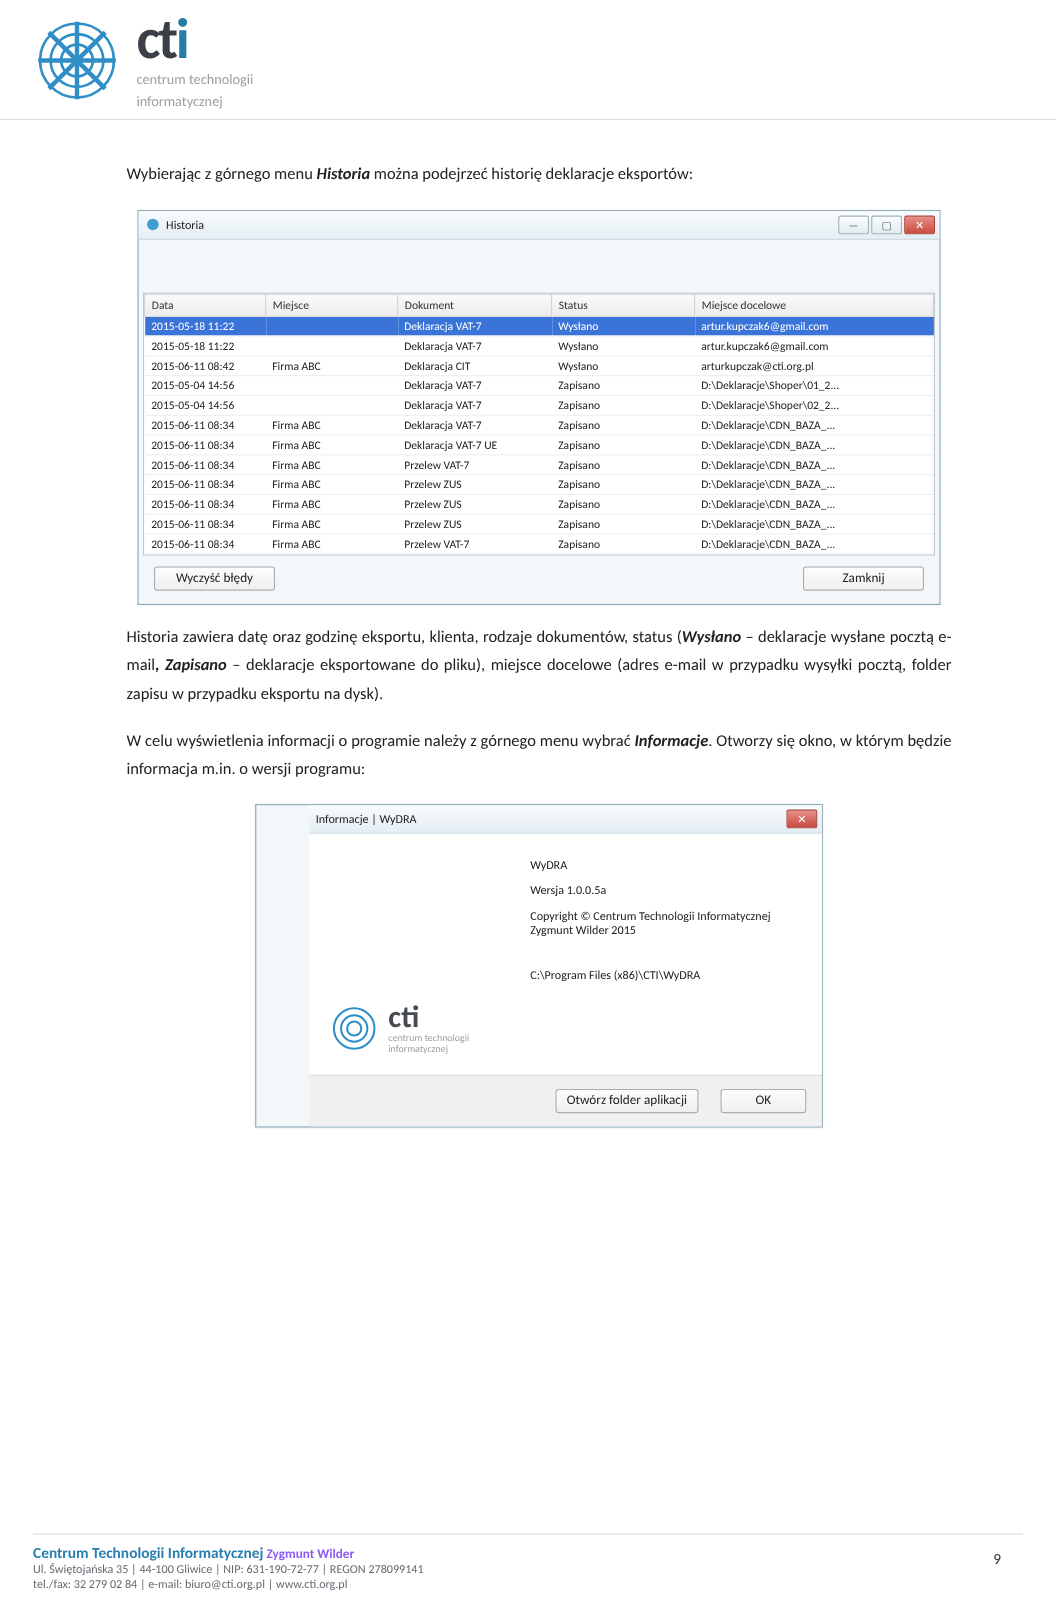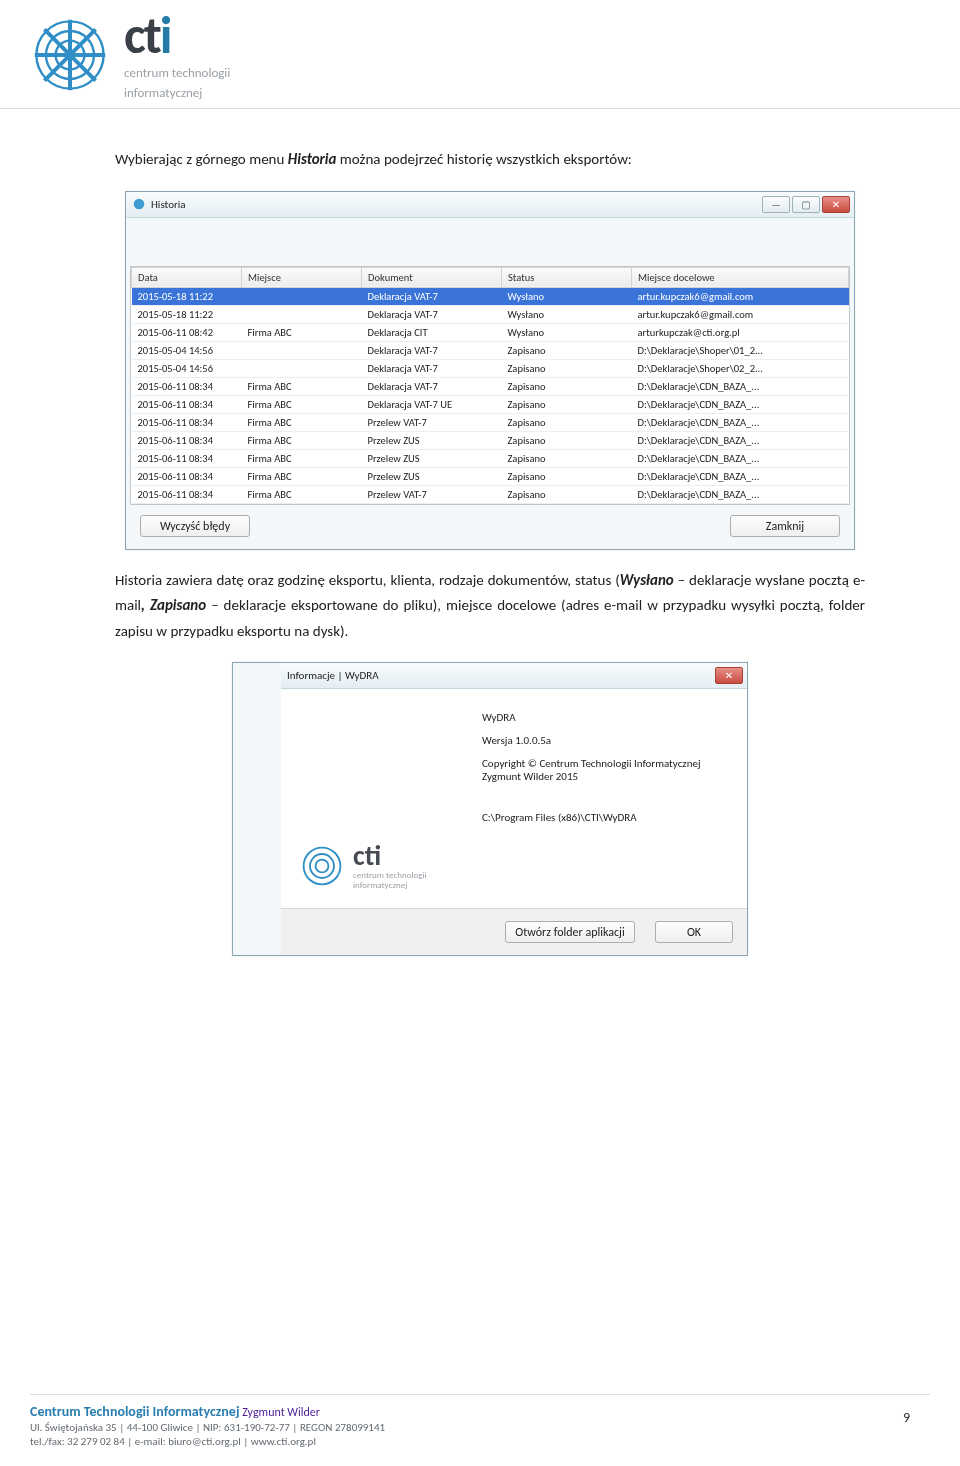--- a/index.html
+++ b/index.html
@@ -155,21 +155,21 @@
     position: absolute;
     left: 30px; right: 30px; bottom: 18px;
     border-top: 1px solid #dcdcdc;
     padding-top: 8px;
     font-size: 12px;
     color: #646b72;
   }
   .page-footer .company {
     color: #2a7fb0; font-weight: bold; font-size: 14px;
   }
-  .page-footer .owner { color: #4c1d95; font-weight: normal; }
+  .page-footer .owner { color: #8b5cf6; font-weight: bold; }
   .page-footer .line2 { font-size: 11px; }
   .page-num {
     position: absolute; right: 50px; bottom: 40px; font-size: 14px; color: #333;
   }
 </style>
 </head>
 <body>
 
 <div class="page-header">
   <svg class="logo-swirl" viewBox="0 0 100 100">
@@ -189,21 +189,21 @@
     <div class="cti-word">ct<span class="dot">i</span></div>
     <div class="cti-sub">centrum technologii</div>
     <div class="cti-sub">informatycznej</div>
   </div>
 </div>
 
 <div class="content">
 
 
   <p class="body">
-    <span>Wybierając z górnego menu </span><span class="bi">Historia</span><span> można podejrzeć historię wszystkich eksportów:</span>
+    <span>Wybierając z górnego menu </span><span class="bi">Historia</span><span> można podejrzeć historię deklaracje eksportów:</span>
   </p>
 
   <div class="win win1">
     <div class="titlebar">
       <svg class="win-icon" viewBox="0 0 16 16">
           <circle cx="8" cy="8" r="6" fill="#3f9dd4"></circle>
         </svg>
       <span>Historia</span>
       <span class="spacer"></span>
       <div class="tb-btn">—</div>
@@ -322,20 +322,23 @@
         <div class="winbtn">Zamknij</div>
       </div>
     </div>
   </div>
 
   <p class="body">
     <span>Historia zawiera datę oraz godzinę eksportu, klienta, rodzaje dokumentów, status (</span><span class="bi">Wysłano</span><span> – deklaracje wysłane pocztą e-mail</span><span class="bi">, </span><span class="bi">Zapisano</span><span> – deklaracje eksportowane do pliku), miejsce docelowe (adres e-mail w przypadku wysyłki pocztą, folder zapisu w przypadku eksportu na dysk).</span>
   </p>
 
 
+  <p class="body">
+    <span>W celu wyświetlenia informacji o programie należy z górnego menu wybrać </span><span class="bi">Informacje</span><span>. Otworzy się okno, w którym będzie informacja m.in. o wersji programu:</span>
+  </p>
 
   <div class="win win2">
     <div class="titlebar">
       <span>Informacje | WyDRA</span>
       <span class="spacer"></span>
       <div class="tb-btn tb-close">✕</div>
     </div>
     <div class="win-body">
       <div class="info-top">
         <div class="info-left">

